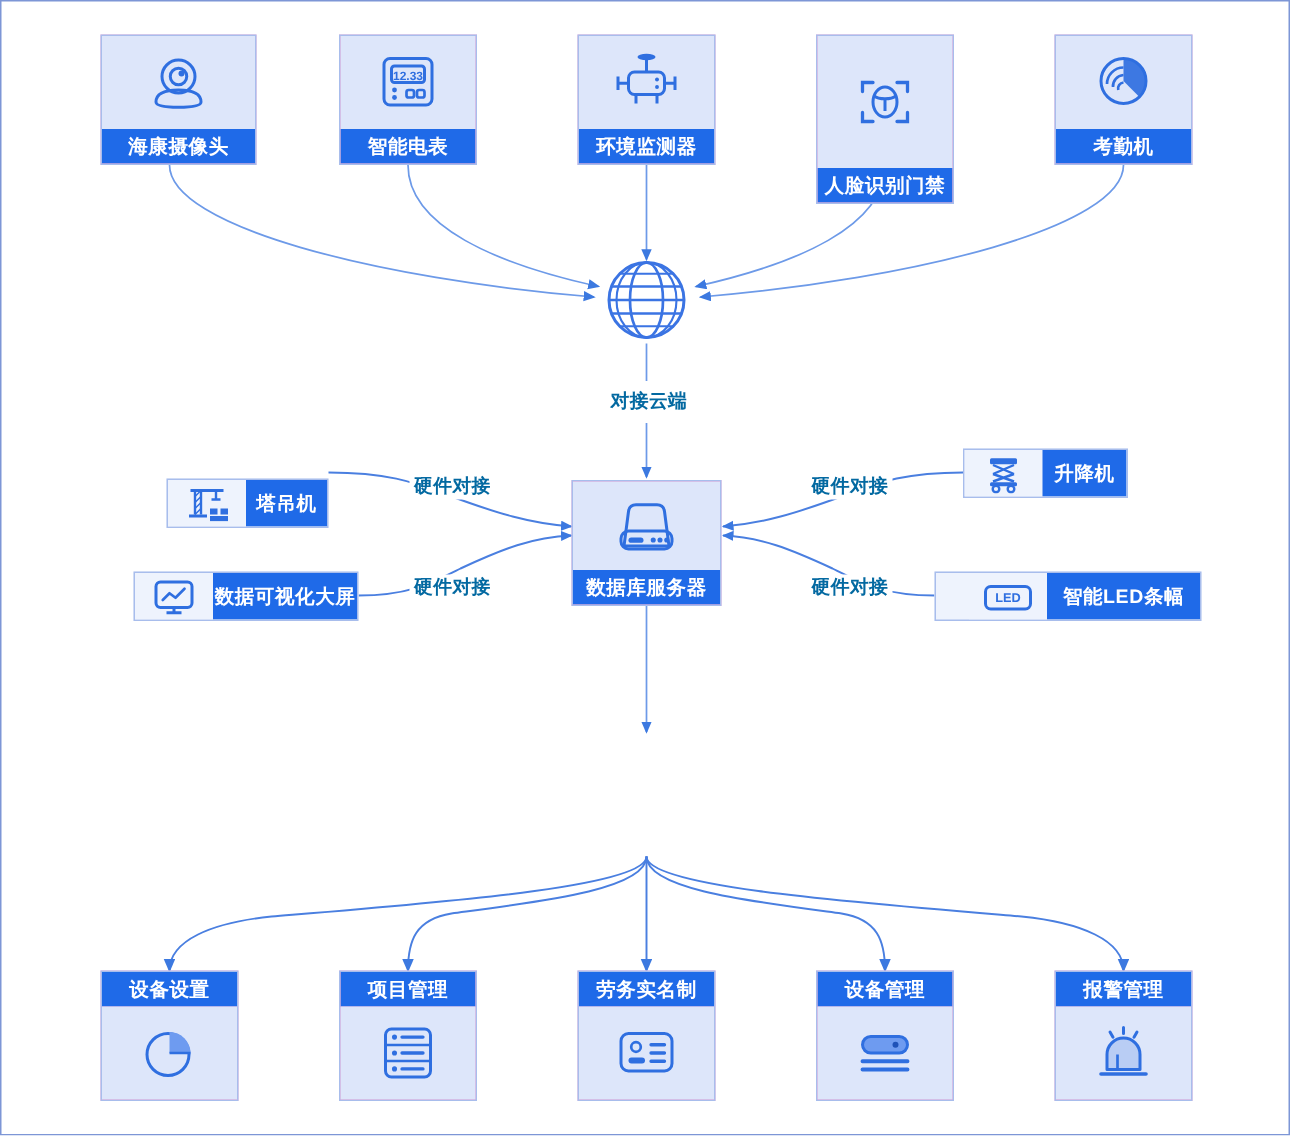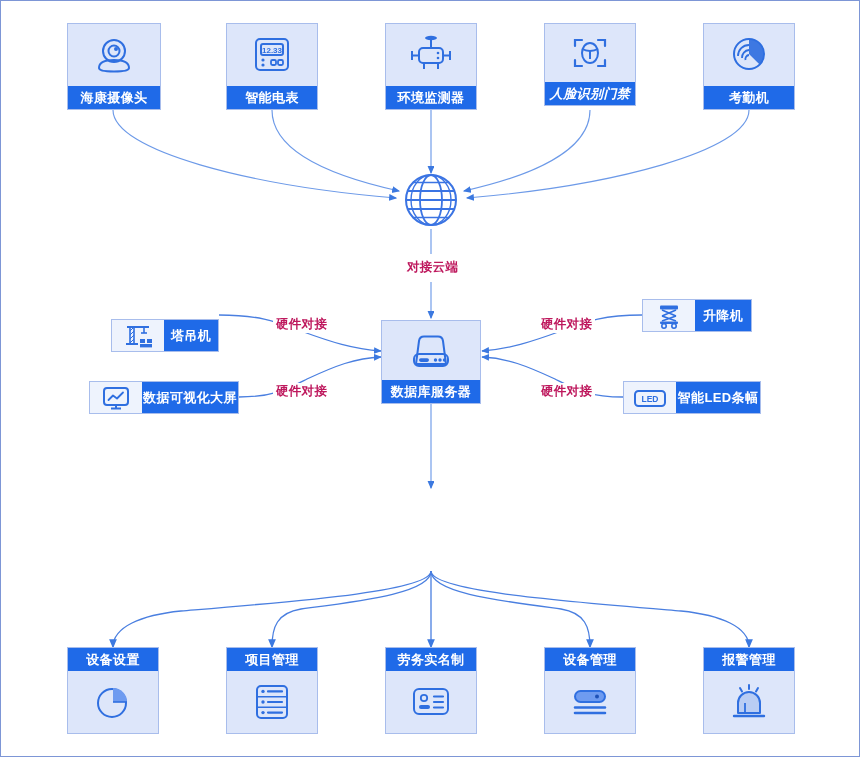--- a/index.html
+++ b/index.html
@@ -71,21 +71,21 @@
     white-space:nowrap;
     letter-spacing:.4px;
   }
 
   
   .globe{position:absolute;display:flex;align-items:center;justify-content:center;}
 
   
   .cap{
     position:absolute;
-    color:#be185d;
+    color:#0369a1;
     font-size:12.5px;font-weight:bold;
     white-space:nowrap;
     background:#fff;
     padding:0 3px;
     letter-spacing:.3px;
   }
   svg .stroke{fill:none;stroke:#4a7fe0;stroke-width:1.3;}
   svg .strokeT{fill:none;stroke:#6d9ae8;stroke-width:1.15;}
   svg .fillA{fill:#3c79e0;}
 </style>
@@ -121,21 +121,21 @@
 
     <path class="strokeT" d="M430,402 L430,487" marker-end="url(#ah)"></path>
 
     <path class="stroke" d="M430,570 C430,590 300,600 180,610 C140,614 112,626 112,646" marker-end="url(#ah)"></path>
     <path class="stroke" d="M430,570 C430,592 360,600 300,608 C276,612 271,626 271,646" marker-end="url(#ah)"></path>
     <path class="stroke" d="M430,570 L430,646" marker-end="url(#ah)"></path>
     <path class="stroke" d="M430,570 C430,592 500,600 560,608 C584,612 589,626 589,646" marker-end="url(#ah)"></path>
     <path class="stroke" d="M430,570 C430,590 560,600 680,610 C720,614 748,626 748,646" marker-end="url(#ah)"></path>
   </svg>
 
-  <div class="vcard" style="left:66px;top:22px;width:94px;height:87px;justify-content:space-between;">
+  <div class="vcard" style="left:66px;top:22px;width:104px;height:87px;justify-content:space-between;">
     <div class="ico">
       <svg width="44" height="40" viewBox="0 0 44 40">
         <circle cx="22" cy="16" r="11" fill="none" stroke="#2f6fe0" stroke-width="2"></circle>
         <circle cx="22" cy="16" r="5.5" fill="none" stroke="#2f6fe0" stroke-width="2"></circle>
         <circle cx="24" cy="14" r="2" fill="#2f6fe0"></circle>
         <path d="M7,33 C7,27 14,25 22,25 C30,25 37,27 37,33 C37,35.5 31,36.5 22,36.5 C13,36.5 7,35.5 7,33 z" fill="none" stroke="#2f6fe0" stroke-width="2"></path>
       </svg>
     </div>
     <div class="lbl">海康摄像头</div>
   </div>
@@ -166,21 +166,21 @@
         <path d="M13,21.5 L6,21.5" stroke="#2f6fe0" stroke-width="2"></path>
         <path d="M6,17 L6,26" stroke="#2f6fe0" stroke-width="2"></path>
         <path d="M37,21.5 L44,21.5" stroke="#2f6fe0" stroke-width="2"></path>
         <path d="M44,17 L44,26" stroke="#2f6fe0" stroke-width="2"></path>
         <path d="M18,29 L18,35 M32,29 L32,35" stroke="#2f6fe0" stroke-width="2"></path>
       </svg>
     </div>
     <div class="lbl">环境监测器</div>
   </div>
 
-  <div class="vcard" style="left:543px;top:22px;width:92px;height:83px;font-style:italic;">
+  <div class="vcard" style="left:543px;top:22px;width:92px;height:113px;">
     <div class="ico">
       <svg width="44" height="42" viewBox="0 0 44 42">
         <path d="M7,14 L7,8 L14,8 M30,8 L37,8 L37,14 M37,28 L37,34 L30,34 M14,34 L7,34 L7,28" fill="none" stroke="#2f6fe0" stroke-width="2.2" stroke-linecap="round"></path>
         <ellipse cx="22" cy="21" rx="8" ry="10" fill="none" stroke="#2f6fe0" stroke-width="2"></ellipse>
         <path d="M14.6,17 C18,19.5 26,19.5 29.4,17" fill="none" stroke="#2f6fe0" stroke-width="2"></path>
         <path d="M22,19 L22,27" fill="none" stroke="#2f6fe0" stroke-width="2"></path>
       </svg>
     </div>
     <div class="lbl">人脸识别门禁</div>
   </div>
@@ -261,21 +261,21 @@
         <path d="M8,7 L22,13 M22,7 L8,13 M8,13 L22,18 M22,13 L8,18" stroke="#2f6fe0" stroke-width="1.6" fill="none"></path>
         <rect x="6" y="18.5" width="18" height="2.6" rx="1" fill="#2f6fe0"></rect>
         <circle cx="10" cy="23" r="2.2" fill="none" stroke="#2f6fe0" stroke-width="1.6"></circle>
         <circle cx="20" cy="23" r="2.2" fill="none" stroke="#2f6fe0" stroke-width="1.6"></circle>
       </svg>
     </div>
     <div class="lbl">升降机</div>
   </div>
   <div class="cap" style="left:537px;top:315px;">硬件对接</div>
 
-  <div class="hcard" style="left:622px;top:380px;width:138px;height:33px;">
+  <div class="hcard" style="left:622px;top:380px;width:178px;height:33px;padding-left:22px;">
     <div class="ico">
       <svg width="36" height="24" viewBox="0 0 36 24">
         <rect x="3" y="5" width="30" height="15" rx="3.5" fill="none" stroke="#2f6fe0" stroke-width="2"></rect>
         <text x="18" y="15.5" font-size="8.5" font-weight="bold" fill="#2f6fe0" text-anchor="middle" font-family="Liberation Sans, sans-serif">LED</text>
       </svg>
     </div>
     <div class="lbl">智能LED条幅</div>
   </div>
   <div class="cap" style="left:537px;top:382px;">硬件对接</div>
 

